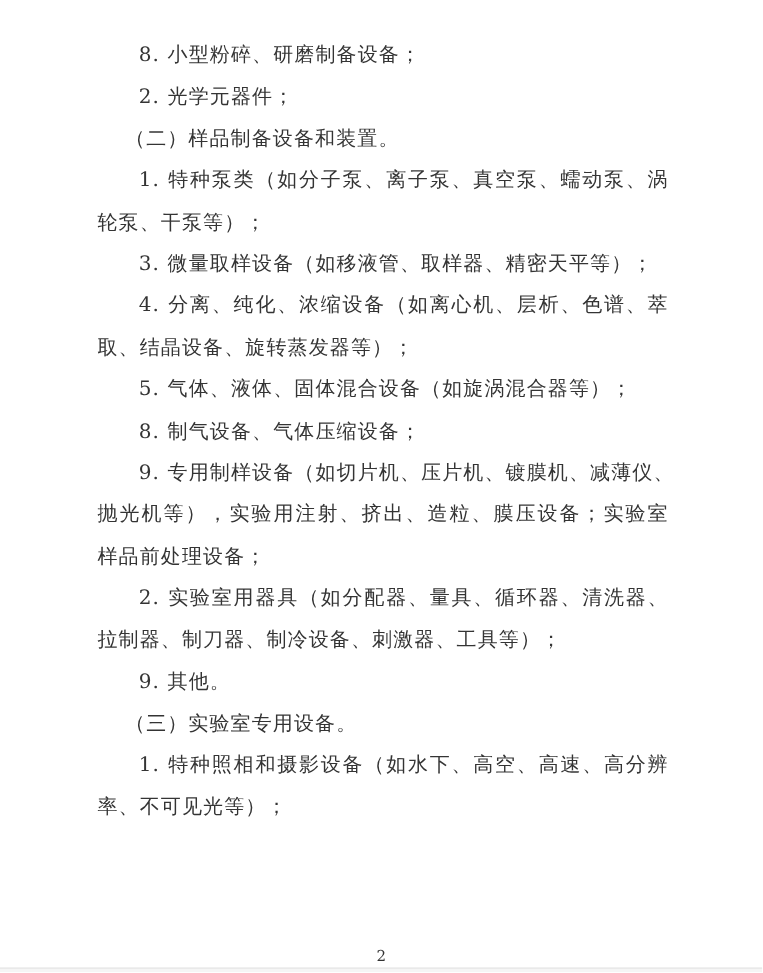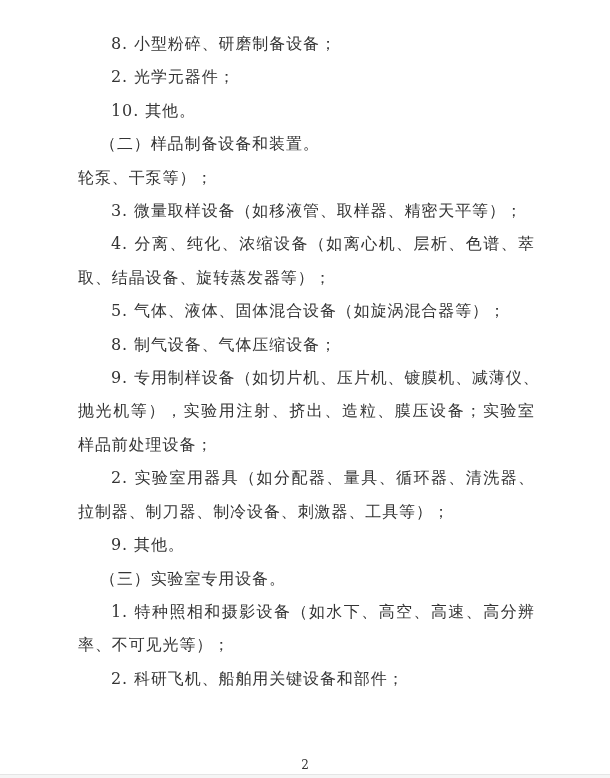--- a/index.html
+++ b/index.html
@@ -59,35 +59,34 @@
     border-top: 1px solid #e5e5e5;
   }
 </style>
 </head>
 <body>
 
 <div class="page">
   <div class="content">
     <div class="ln ind2">8. 小型粉碎、研磨制备设备；</div>
     <div class="ln ind2">2. 光学元器件；</div>
-    <div class="ln ind2">10. 其他。</div>
     <div class="ln ind1">（二）样品制备设备和装置。</div>
+    <div class="ln ind2 j">1. 特种泵类（如分子泵、离子泵、真空泵、蠕动泵、涡</div>
     <div class="ln">轮泵、干泵等）；</div>
     <div class="ln ind2">3. 微量取样设备（如移液管、取样器、精密天平等）；</div>
     <div class="ln ind2 j">4. 分离、纯化、浓缩设备（如离心机、层析、色谱、萃</div>
     <div class="ln">取、结晶设备、旋转蒸发器等）；</div>
     <div class="ln ind2">5. 气体、液体、固体混合设备（如旋涡混合器等）；</div>
     <div class="ln ind2">8. 制气设备、气体压缩设备；</div>
     <div class="ln ind2 j">9. 专用制样设备（如切片机、压片机、镀膜机、减薄仪、</div>
     <div class="ln j">抛光机等），实验用注射、挤出、造粒、膜压设备；实验室</div>
     <div class="ln">样品前处理设备；</div>
     <div class="ln ind2 j">2. 实验室用器具（如分配器、量具、循环器、清洗器、</div>
     <div class="ln">拉制器、制刀器、制冷设备、刺激器、工具等）；</div>
     <div class="ln ind2">9. 其他。</div>
     <div class="ln ind1">（三）实验室专用设备。</div>
     <div class="ln ind2 j">1. 特种照相和摄影设备（如水下、高空、高速、高分辨</div>
     <div class="ln">率、不可见光等）；</div>
-    <div class="ln ind2">2. 科研飞机、船舶用关键设备和部件；</div>
   </div>
 
   <div class="page-footer">2</div>
   <div class="page-bottom-edge"></div>
 </div>
 
 </body></html>

